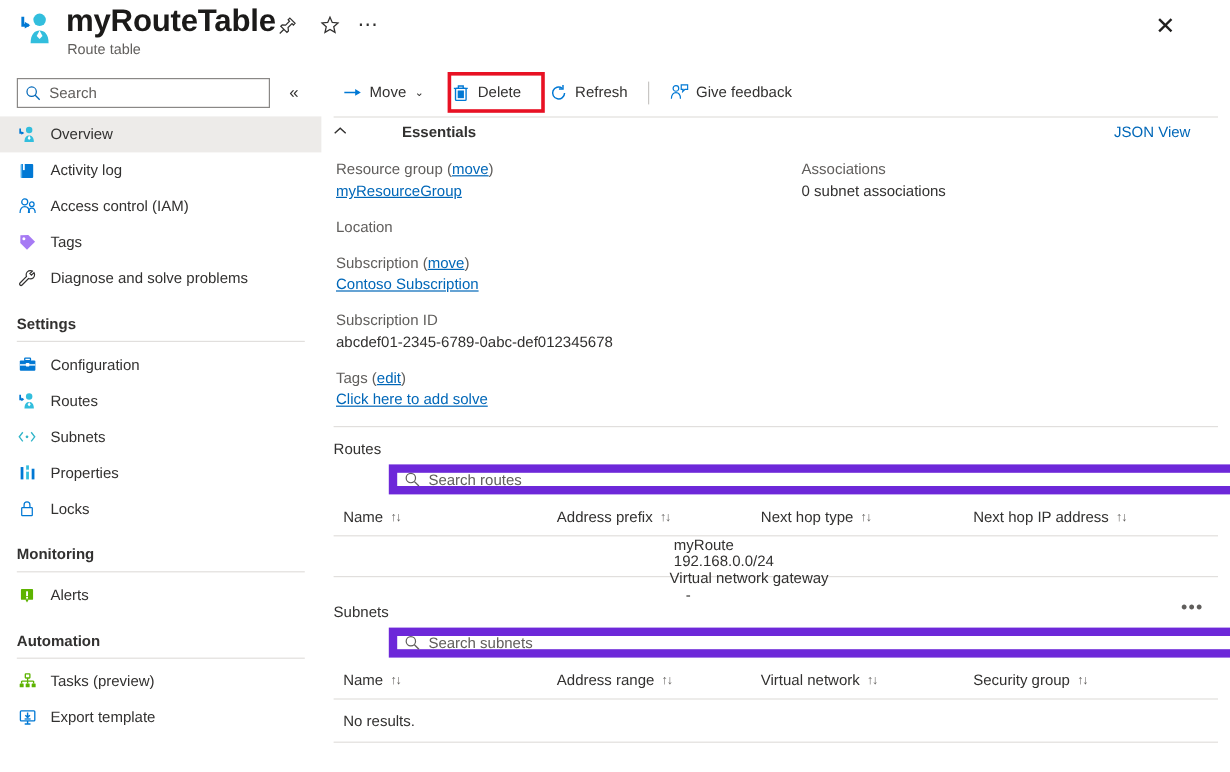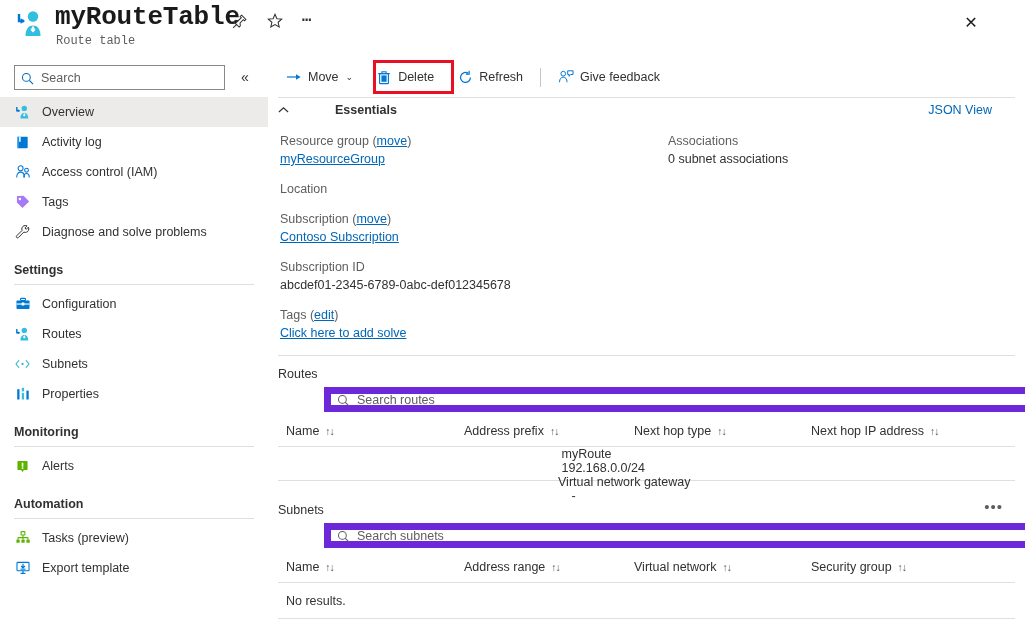--- a/index.html
+++ b/index.html
@@ -7,21 +7,21 @@
     margin: 0; padding: 0;
     width: 1025px; height: 643px;
     background: #ffffff;
     font-family: "Liberation Sans", sans-serif;
     color: #323130;
     overflow: hidden;
   }
   .page { position: relative; width: 1025px; height: 643px; background:#fff; }
 
   
-  .header { position: absolute; left:0; top:0; width:1004px; height:50px;font-family:Liberation Mono, monospace; }
+  .header { position: absolute; left:0; top:0; width:1004px; height:50px; }
   .res-icon { position:absolute; left:13px; top:8px; width:34px; height:32px; }
   .title { position:absolute; left:55px; top:2px; font-size:26px; font-weight:600; color:#1b1a19; letter-spacing:-0.2px; white-space:nowrap; }
   .subtitle { position:absolute; left:56px; top:34px; font-size:12px; color:#605e5c; }
   .hdr-btn { position:absolute; top:8px; width:26px; height:26px; display:flex; align-items:center; justify-content:center; cursor:pointer; }
   .hdr-pin { left:226px; }
   .hdr-star { left:262px; }
   .hdr-more { left:294px; font-size:17px; color:#323130; letter-spacing:1px; line-height:10px; }
   .hdr-close { position:absolute; right:18px; top:6px; width:30px; height:30px; display:flex; align-items:center; justify-content:center; cursor:pointer; font-size:20px; color:#201f1e; font-weight:300; }
 
   
@@ -235,20 +235,29 @@
           <svg width="16" height="16" viewBox="0 0 16 16">
             <rect x="2.2" y="3.2" width="2.3" height="10.3" fill="#0078d4"></rect>
             <rect x="6.8" y="1.8" width="2.3" height="11.7" fill="#32bedd"></rect>
             <rect x="11.4" y="4.6" width="2.3" height="8.9" fill="#0078d4"></rect>
             <rect x="6.8" y="5.4" width="2.3" height="1.7" fill="#ffffff"></rect>
           </svg>
         </span>
         <span class="nav-label">Properties</span>
       </div>
 
+      <div class="nav-item">
+        <span class="nav-ico">
+          <svg width="15" height="16" viewBox="0 0 16 16">
+            <rect x="3.3" y="7" width="9.4" height="7" rx="0.6" fill="none" stroke="#0078d4" stroke-width="1.1"></rect>
+            <path d="M5.4 7 L5.4 4.6 C5.4 3 6.6 1.9 8 1.9 C9.4 1.9 10.6 3 10.6 4.6 L10.6 7" fill="none" stroke="#0078d4" stroke-width="1.1"></path>
+          </svg>
+        </span>
+        <span class="nav-label">Locks</span>
+      </div>
 
       <div class="nav-group">Monitoring</div>
       <div class="nav-rule"></div>
 
       <div class="nav-item">
         <span class="nav-ico">
           <svg width="15" height="15" viewBox="0 0 16 16">
             <rect x="2.6" y="2" width="10.8" height="9.6" rx="0.8" fill="#5db300"></rect>
             <rect x="7.2" y="4" width="1.7" height="4.2" fill="#ffffff"></rect>
             <rect x="7.2" y="8.9" width="1.7" height="1.6" fill="#ffffff"></rect>

